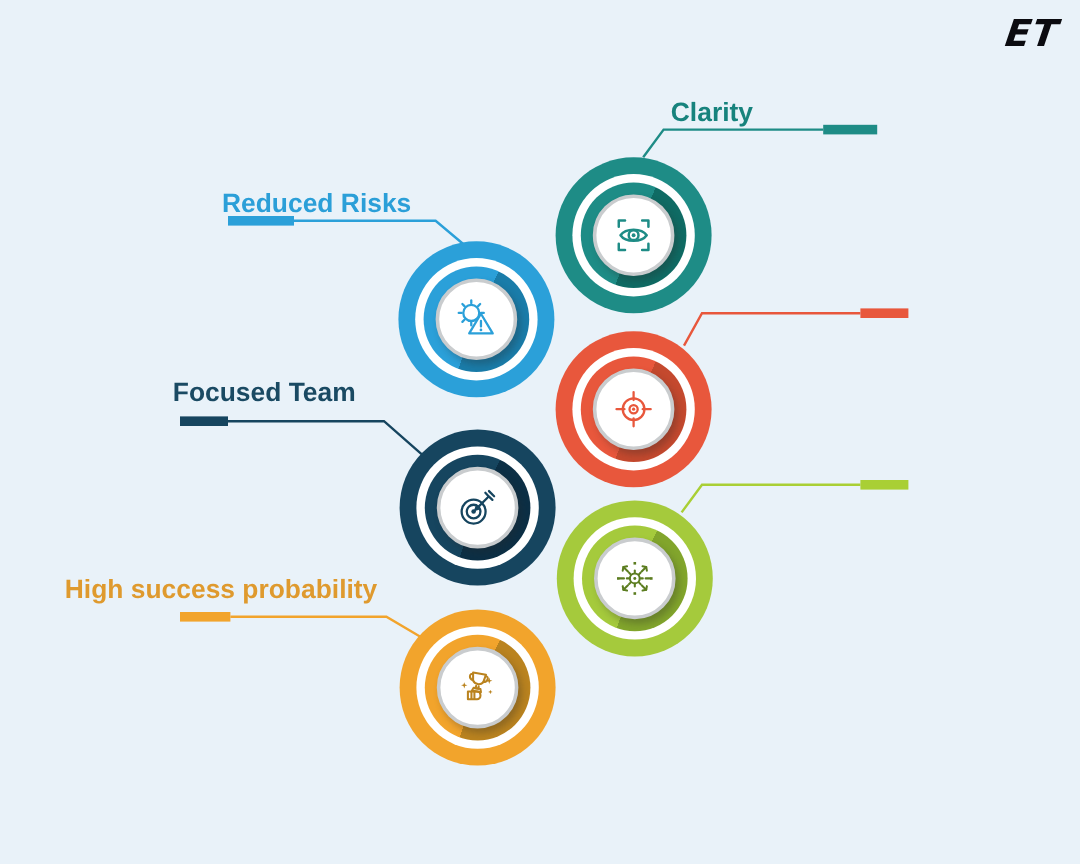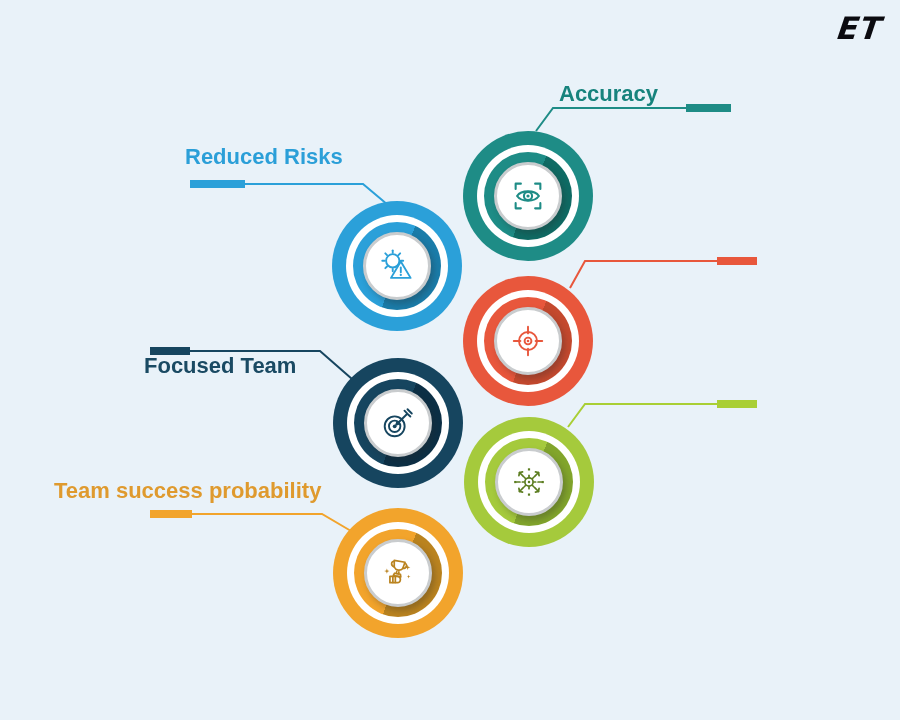--- a/index.html
+++ b/index.html
@@ -48,49 +48,49 @@
   .item-boost   {--c:#E8573C;--cd:#C4492E;--tc:#D95136;}
   .item-focused {--c:#16455F;--cd:#0C2F45;--tc:#1A4A63;}
   .item-scope   {--c:#A5CA3C;--cd:#82A52C;--tc:#7EA32E;--lc:#A9CF35;--ic:#5C7D20;}
   .item-success {--c:#F2A42C;--cd:#BA831F;--tc:#DF9A2E;--ic:#BA831F;}
 
   
   .item-clarity .label{left:559px;top:81px;}
   .item-clarity .connector{left:536px;top:104px;}
   .item-clarity .circle{left:463px;top:131px;}
 
-  .item-risks .label{left:185px;top:144px;text-align:right;}
+  .item-risks .label{left:185px;top:157px;text-align:right;}
   .item-risks .connector{left:190px;top:180px;}
   .item-risks .circle{left:332px;top:201px;}
 
   .item-boost .label{left:616px;top:228px;}
   .item-boost .connector{left:570px;top:257px;}
   .item-boost .circle{left:463px;top:276px;}
 
-  .item-focused .label{left:144px;top:314px;margin-top:39px;}
+  .item-focused .label{left:144px;top:314px;}
   .item-focused .connector{left:150px;top:347px;}
   .item-focused .circle{left:333px;top:358px;}
 
   .item-scope .label{left:604px;top:370px;}
   .item-scope .connector{left:568px;top:400px;}
   .item-scope .circle{left:464px;top:417px;}
 
   .item-success .label{left:54px;top:478px;}
   .item-success .connector{left:150px;top:510px;}
   .item-success .circle{left:333px;top:508px;}
 </style>
 </head>
 <body>
 
 <div class="stage">
 
   <div class="logo">ET</div>
 
   <section class="item item-clarity">
-    <h2 class="label">Accuracy</h2>
+    <h2 class="label">Clarity</h2>
     <svg class="connector" width="195" height="32" viewBox="0 0 195 32">
       <rect x="150" y="0" width="45" height="8"></rect>
       <polyline points="150,4 17,4 0,27"></polyline>
     </svg>
     <div class="circle">
       <div class="ring-white">
         <div class="ring-mid">
           <div class="disc">
             <svg class="icon" viewBox="0 0 40 40">
               <g fill="none" stroke="currentColor" stroke-width="2.2" stroke-linecap="round" stroke-linejoin="round">
@@ -233,21 +233,21 @@
                 <circle cx="20" cy="20" r="1.3"></circle>
               </g>
             </svg>
           </div>
         </div>
       </div>
     </div>
   </section>
 
   <section class="item item-success">
-    <h2 class="label">Team success probability</h2>
+    <h2 class="label">High success probability</h2>
     <svg class="connector" width="203" height="24" viewBox="0 0 203 24">
       <rect x="0" y="0" width="42" height="8"></rect>
       <polyline points="42,4 172,4 201,21"></polyline>
     </svg>
     <div class="circle">
       <div class="ring-white">
         <div class="ring-mid">
           <div class="disc">
             <svg class="icon" viewBox="0 0 40 40">
               <g fill="none" stroke="currentColor" stroke-width="1.8" stroke-linecap="round" stroke-linejoin="round">

